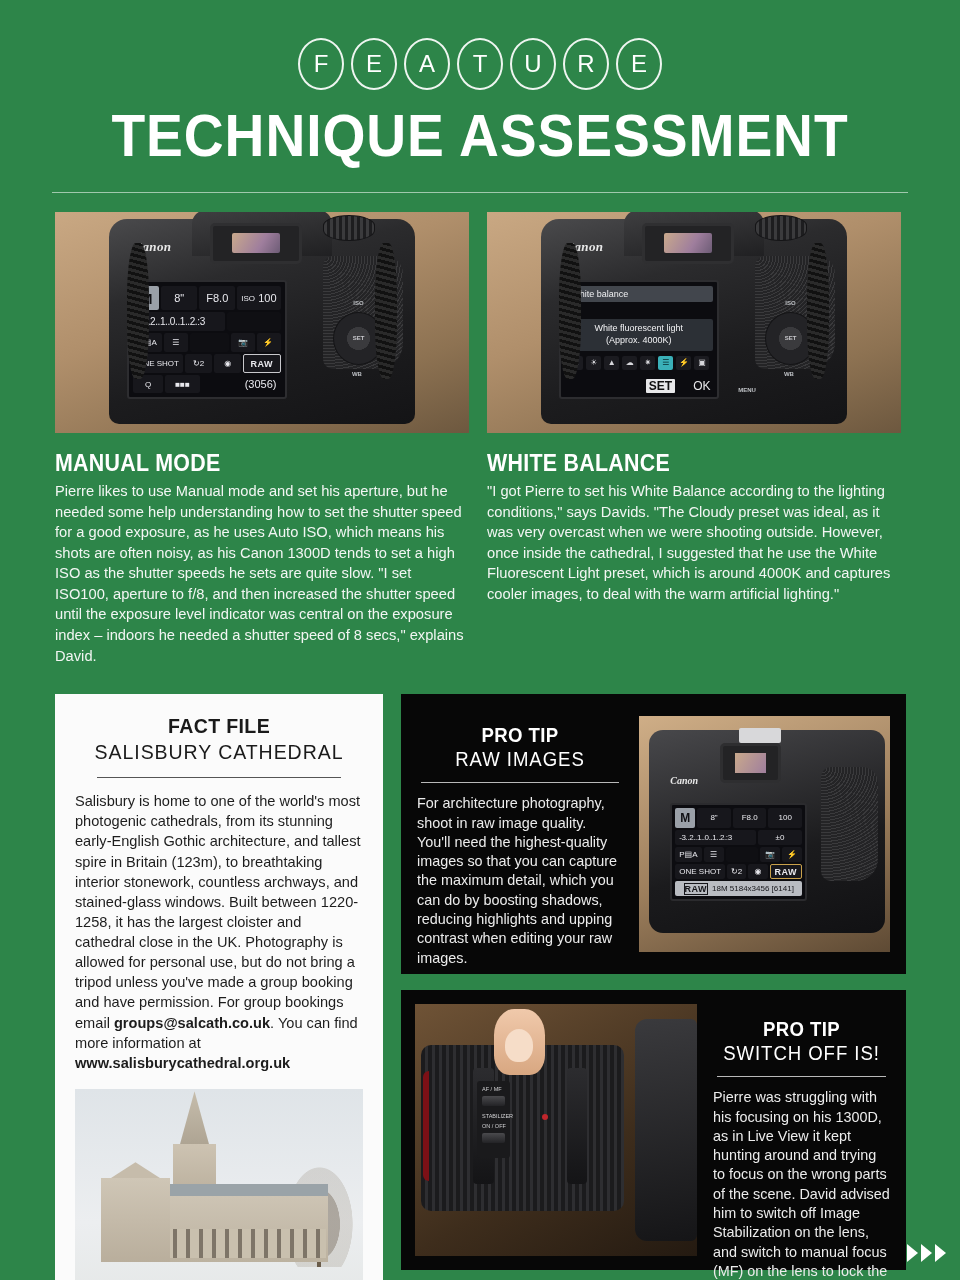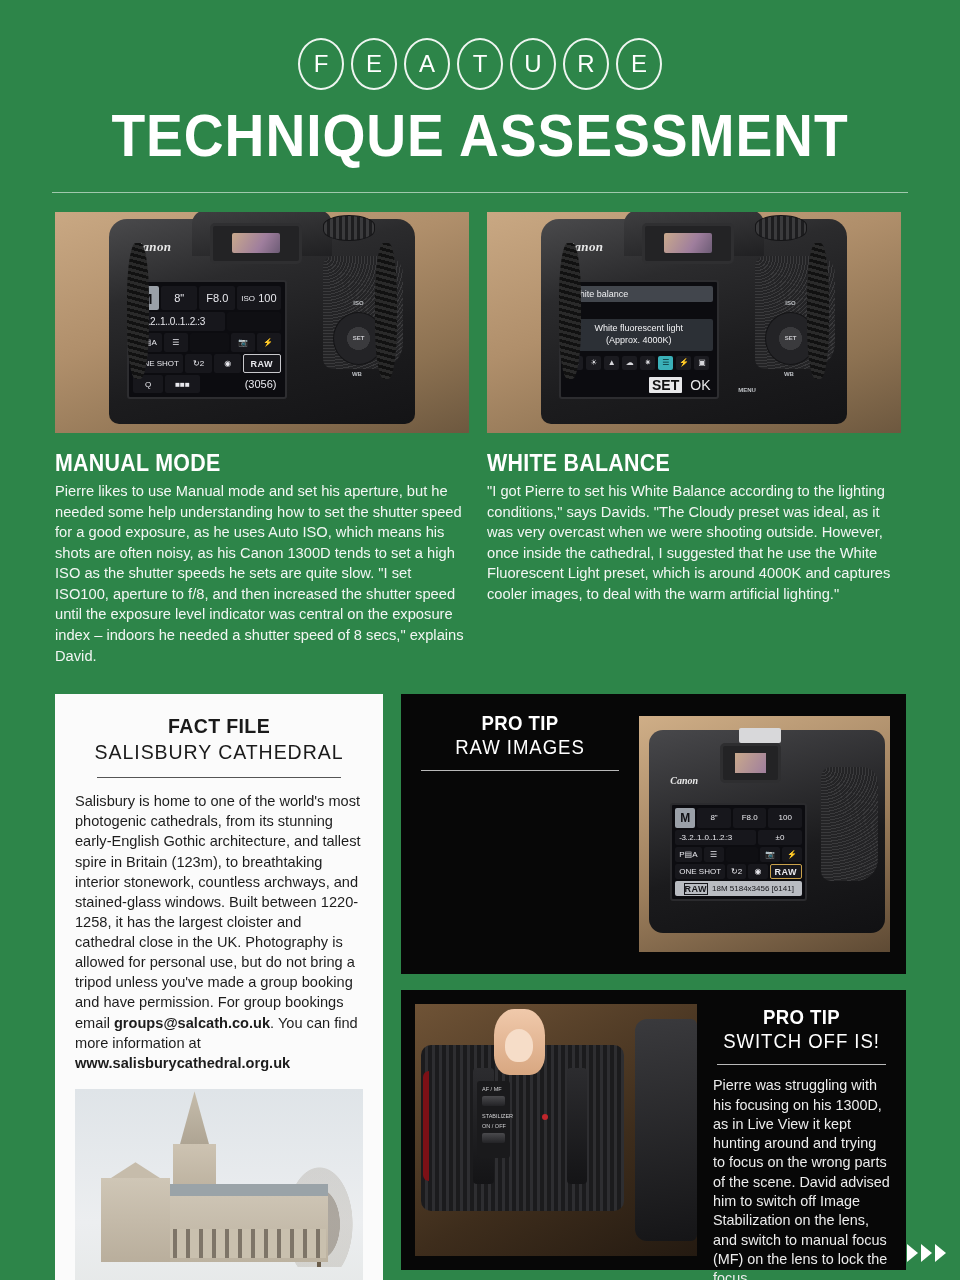--- a/index.html
+++ b/index.html
@@ -164,21 +164,21 @@
   }
   .wb-icons { display:flex; gap:3px; margin-top:5px; justify-content:flex-start; padding:0 3px; }
   .wb-ic {
     width:16px; height:14px; background:#1b1b20; border-radius:2px;
     display:flex; align-items:center; justify-content:center;
     font-size:8px; color:#d8d8dc;
   }
   .wb-ic.sel { background:#3ab0b8; color:#06282b; }
   .wb-ok {
     position:absolute; right:6px; bottom:4px;
-    font-size:14px; color:#e8e8ea; display:flex; gap:8px; align-items:center;padding-left:8px;
+    font-size:12px; color:#e8e8ea; display:flex; gap:18px; align-items:center;padding-left:8px;
   }
   .wb-set { background:#e8e8ea; color:#111; padding:0 3px; border-radius:1px; font-weight:bold; }
 
   .cam-controls {
     position:absolute; right:7%; top:36%; width:22%; height:42%;
   }
   .cam-wheel {
     position:absolute; left:10%; top:22%; width:76%; height:62%;
     border-radius:50%;
     background: radial-gradient(circle,#3a3a3d 0 32%,#232326 33% 100%);
@@ -267,21 +267,21 @@
   .cath-tree::after {
     content:""; position:absolute; left:46%; bottom:0; width:5%; height:45%;
     background:#6a5c4a;
   }
 
   
   .right-col { width: 505px; display:flex; flex-direction:column; gap:16px; }
   .protip {
     background:#070707; display:flex; position:relative;
   }
-  .pt-text { padding: 18px 16px 14px 16px; }
+  .pt-text { padding: 18px 16px 14px 16px; margin-top: 12px; }
   .pt-t1 {
     text-align:center; color:#fff; font-weight:bold; font-size:20px;
     font-family:"Liberation Sans Narrow","Liberation Sans",sans-serif;
     letter-spacing:.4px; transform:scaleX(.93);
   }
   .pt-t2 {
     text-align:center; color:#fff; font-size:20px; font-weight:400;
     font-family:"Liberation Sans Narrow","Liberation Sans",sans-serif;
     letter-spacing:1px; transform:scaleX(.93); margin-top:1px;
   }
@@ -534,20 +534,21 @@
       </div>
     </div>
 
     <div class="right-col">
 
       <div class="protip pt-raw">
         <div class="pt-text">
           <div class="pt-t1">PRO TIP</div>
           <div class="pt-t2">RAW IMAGES</div>
           <div class="pt-rule"></div>
+          <div class="pt-body">For architecture photography, shoot in raw image quality. You'll need the highest-quality images so that you can capture the maximum detail, which you can do by boosting shadows, reducing highlights and upping contrast when editing your raw images.</div>
         </div>
         <div class="pt-photo">
           <div class="mini-bg"></div>
           <div class="mini-body">
             <div class="mini-shoe"></div>
             <div class="mini-vf">
                 <div class="mini-vf-in"></div>
               </div>
             <div class="mini-brand">Canon</div>
             <div class="mini-grip"></div>

